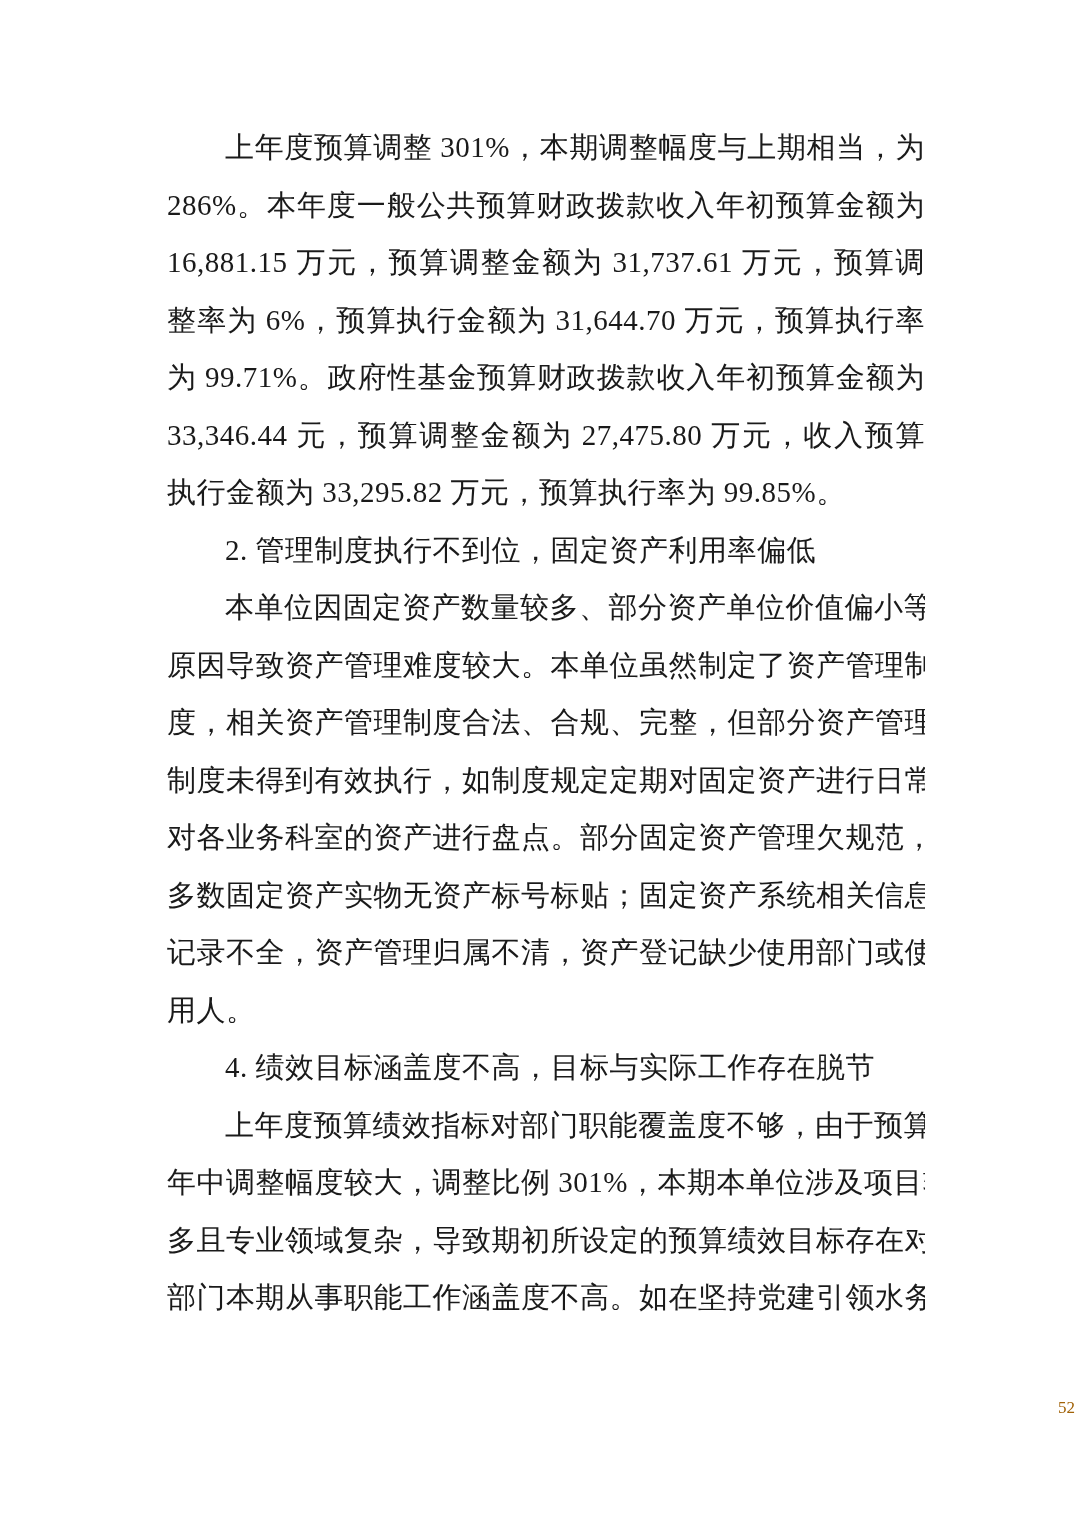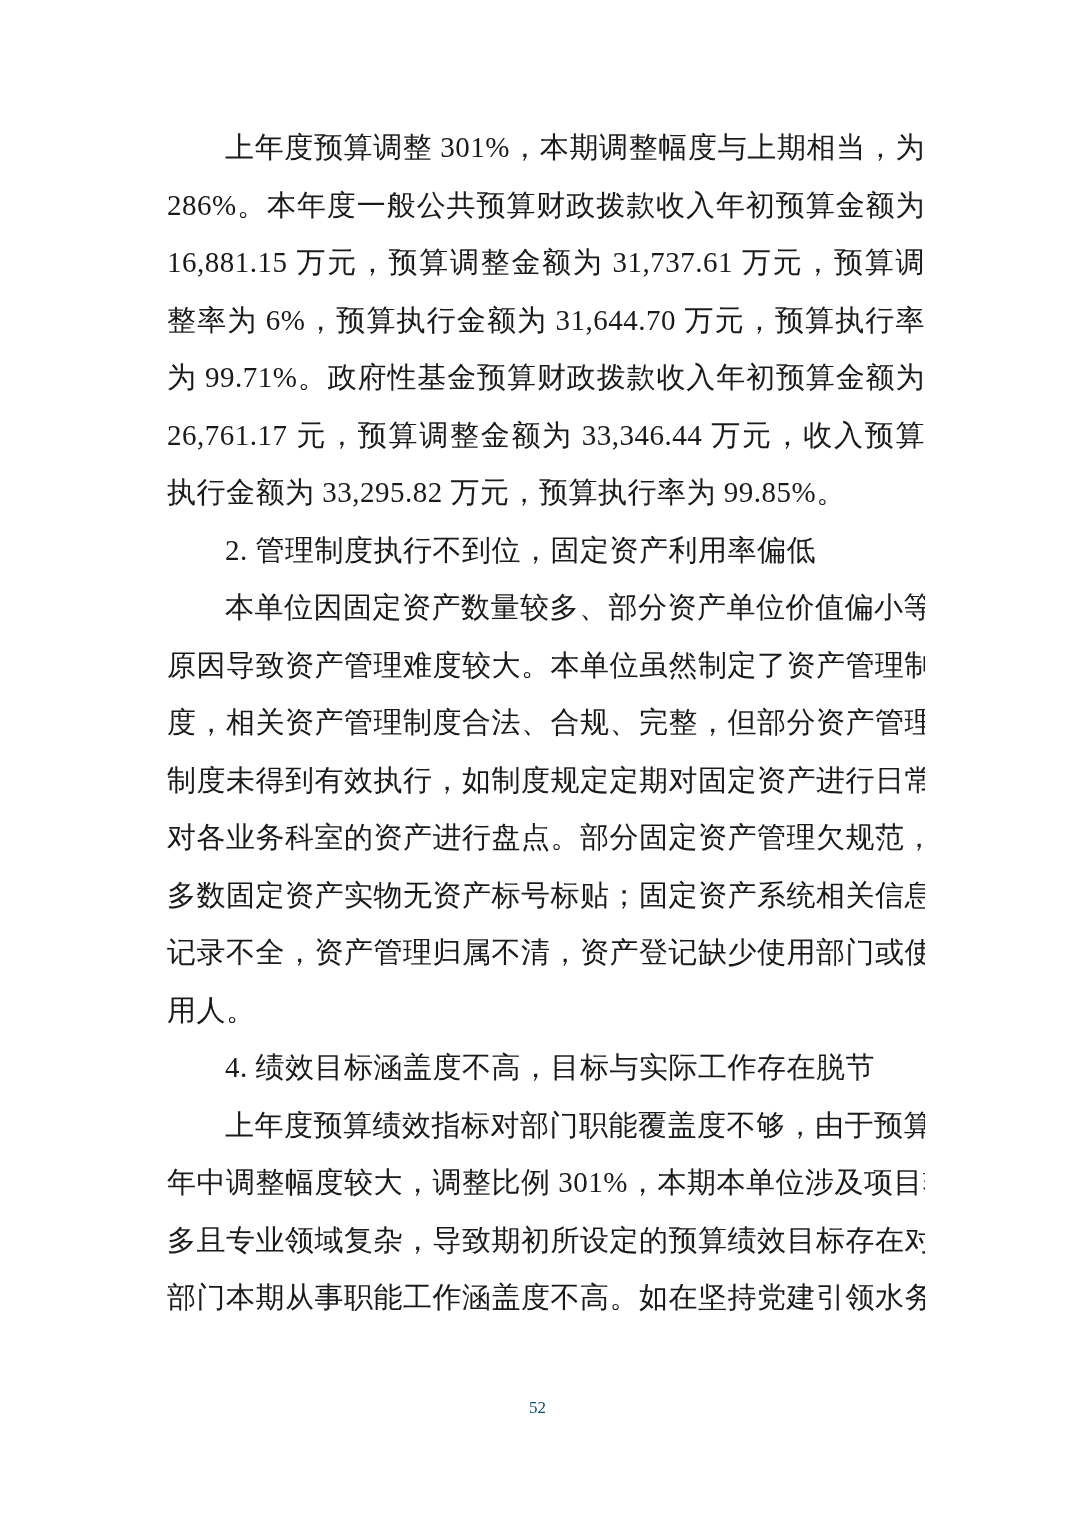--- a/index.html
+++ b/index.html
@@ -38,37 +38,37 @@
   }
   .indent {
     text-indent: 58px;
     text-align: center;
   }
   .footer {
     position: absolute;
     left: 0;
     top: 1398px;
     width: 100%;
-    text-align: center;
+    text-align: right;
     font-size: 17px;
-    color: #0c4a6e;
+    color: #a16207;
   }
 </style>
 </head>
 <body>
 
 <div class="page">
   <div class="content">
 
     <div class="line j indent">上年度预算调整 301%，本期调整幅度与上期相当，为</div>
     <div class="line j">286%。本年度一般公共预算财政拨款收入年初预算金额为</div>
     <div class="line j">16,881.15 万元，预算调整金额为 31,737.61 万元，预算调</div>
     <div class="line j">整率为 6%，预算执行金额为 31,644.70 万元，预算执行率</div>
     <div class="line j">为 99.71%。政府性基金预算财政拨款收入年初预算金额为</div>
-    <div class="line j">26,761.17 元，预算调整金额为 33,346.44 万元，收入预算</div>
+    <div class="line j">33,346.44 元，预算调整金额为 27,475.80 万元，收入预算</div>
     <div class="line last">执行金额为 33,295.82 万元，预算执行率为 99.85%。</div>
 
     <div class="line last indent">2. 管理制度执行不到位，固定资产利用率偏低</div>
 
     <div class="line j indent">本单位因固定资产数量较多、部分资产单位价值偏小等</div>
     <div class="line j">原因导致资产管理难度较大。本单位虽然制定了资产管理制</div>
     <div class="line j">度，相关资产管理制度合法、合规、完整，但部分资产管理</div>
     <div class="line j">制度未得到有效执行，如制度规定定期对固定资产进行日常</div>
     <div class="line j">对各业务科室的资产进行盘点。部分固定资产管理欠规范，</div>
     <div class="line j">多数固定资产实物无资产标号标贴；固定资产系统相关信息</div>

